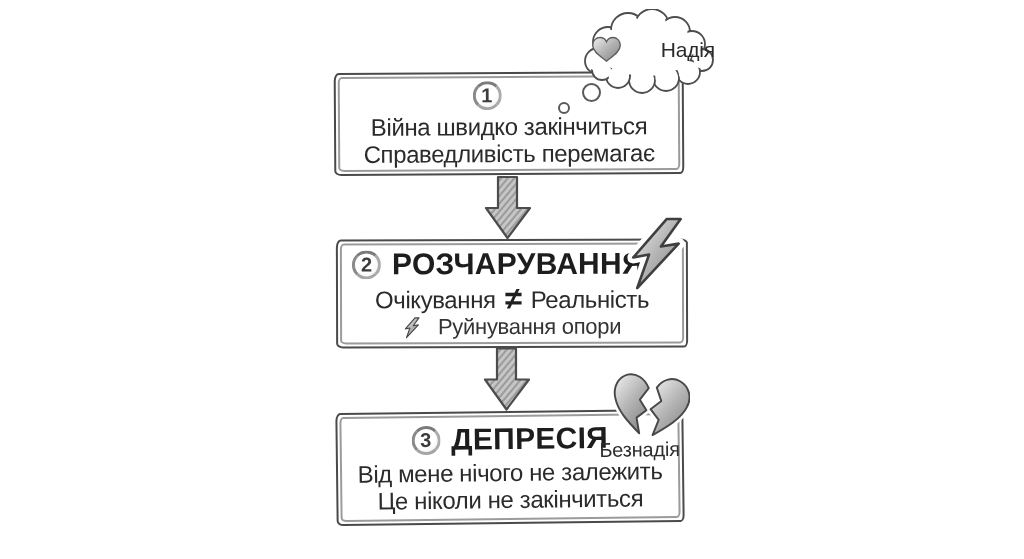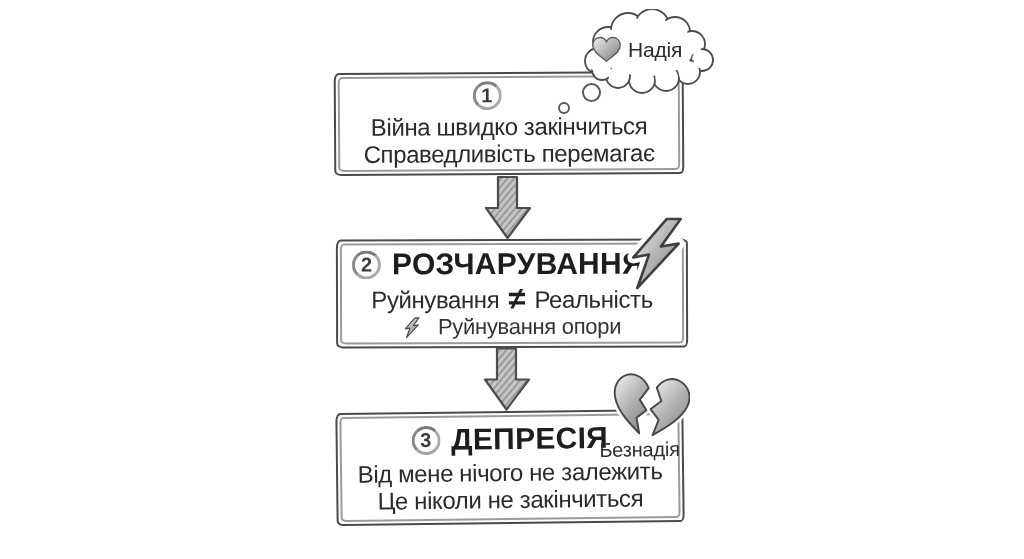--- a/index.html
+++ b/index.html
@@ -115,21 +115,21 @@
   
   .flow-arrow { position: absolute; }
   .arrow-1 { left: 483px; top: 175px; }
   .arrow-2 { left: 482px; top: 346px; }
 
   
   .cloud { position: absolute; left: 577px; top: 9px; width: 138px; height: 86px; }
   .cloud-shape { position: absolute; inset: 0; width: 100%; height: 100%; }
   .cloud-content {
     position: absolute; inset: 0;
-    display: flex; align-items: center; justify-content: flex-start;
+    display: flex; align-items: center; justify-content: space-between;
     gap: 6px;
     padding: 6px 0 10px 14px;
     box-sizing: border-box;
   }
   .cloud-label { font-size: 21px; color: #2b2b2b; letter-spacing: -0.2px; }
 
   .trail-dot {
     position: absolute;
     background: #ffffff;
     border: 2px solid #5a5a5a;
@@ -176,21 +176,21 @@
     </div>
   </div>
 
   <div class="stage stage-box-2">
     <div class="stage-content">
       <div class="title-row">
         <span class="badge">2</span>
         <span class="stage-title">РОЗЧАРУВАННЯ</span>
       </div>
       <div class="stage-line">
-        <span>Руйнування</span>
+        <span>Очікування</span>
         <span class="neq">≠</span>
         <span>Реальність</span>
       </div>
       <div class="sub-line">
         <svg class="inline-bolt" width="17" height="23" viewBox="0 0 60 76">
           <use href="#boltShape" fill="url(#gMetal)" stroke="#474747" stroke-width="4"></use>
         </svg>
         <span>Руйнування опори</span>
       </div>
     </div>

